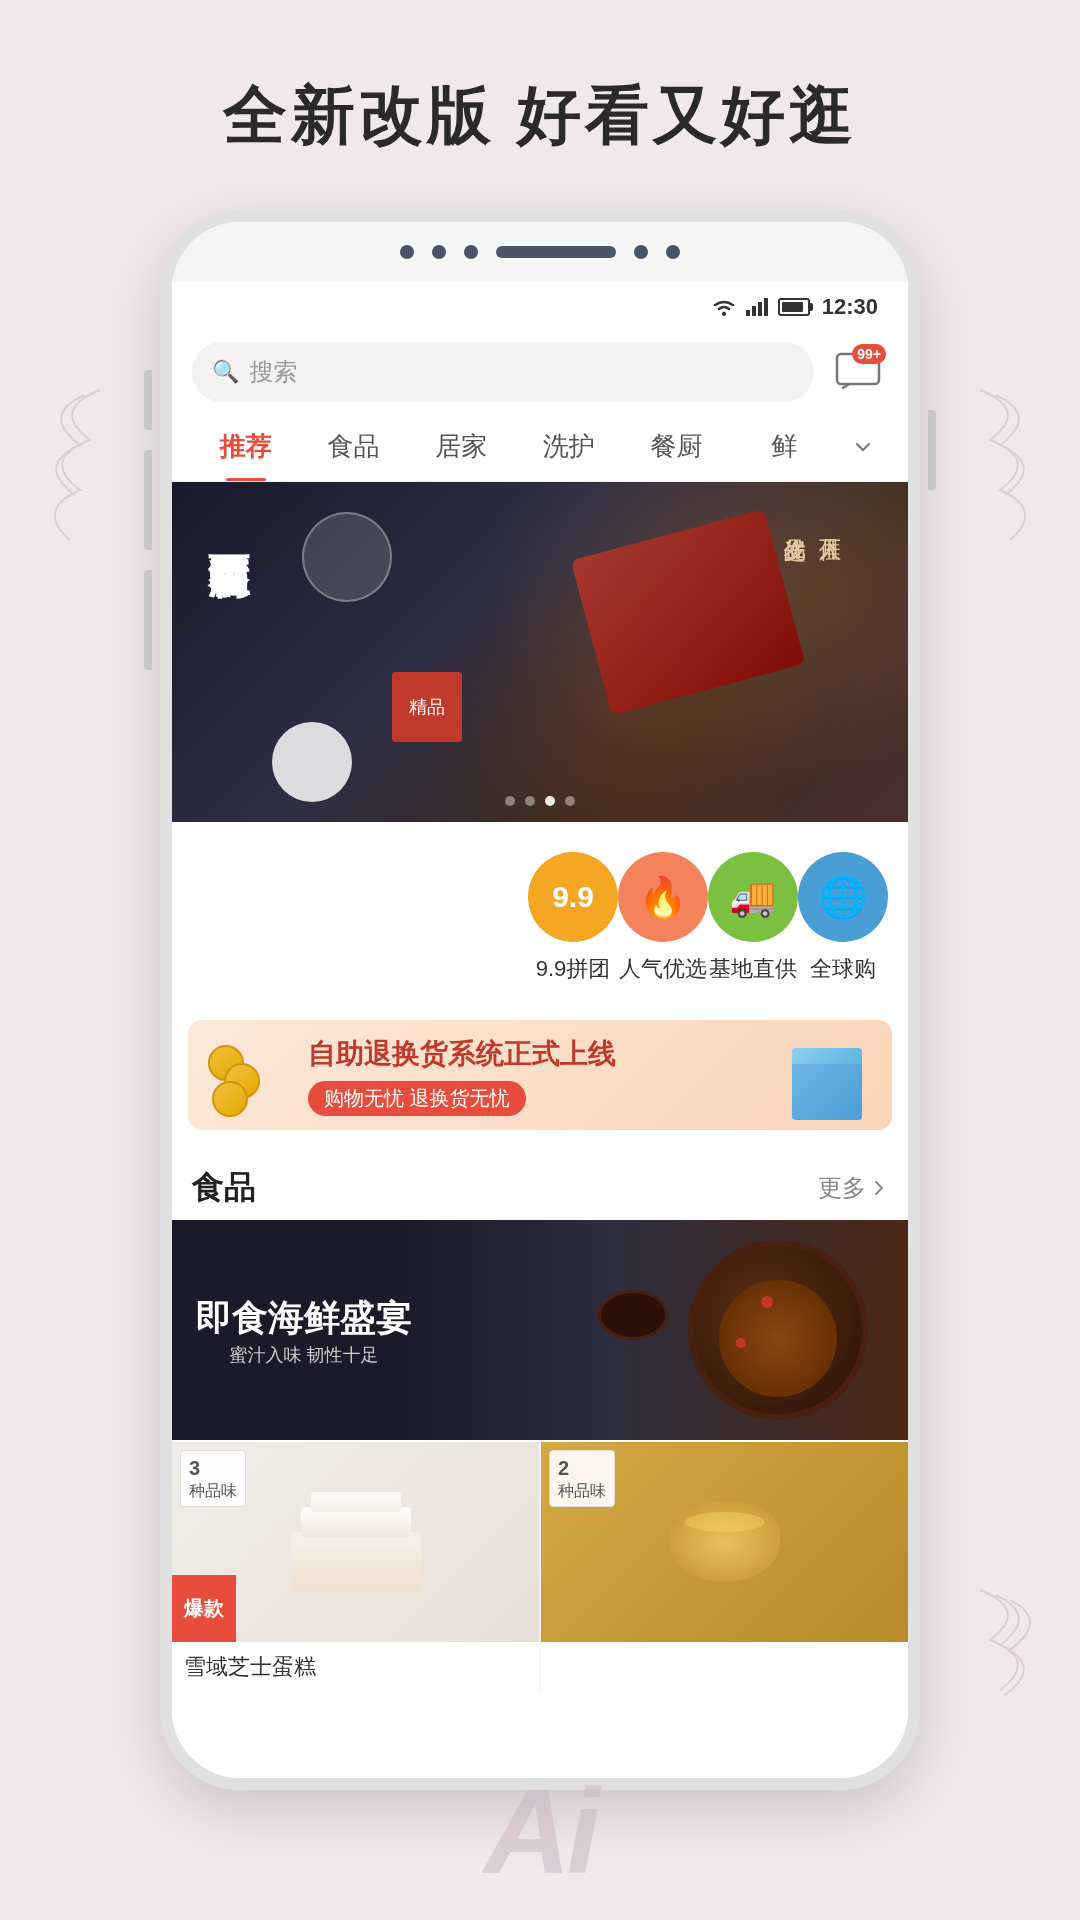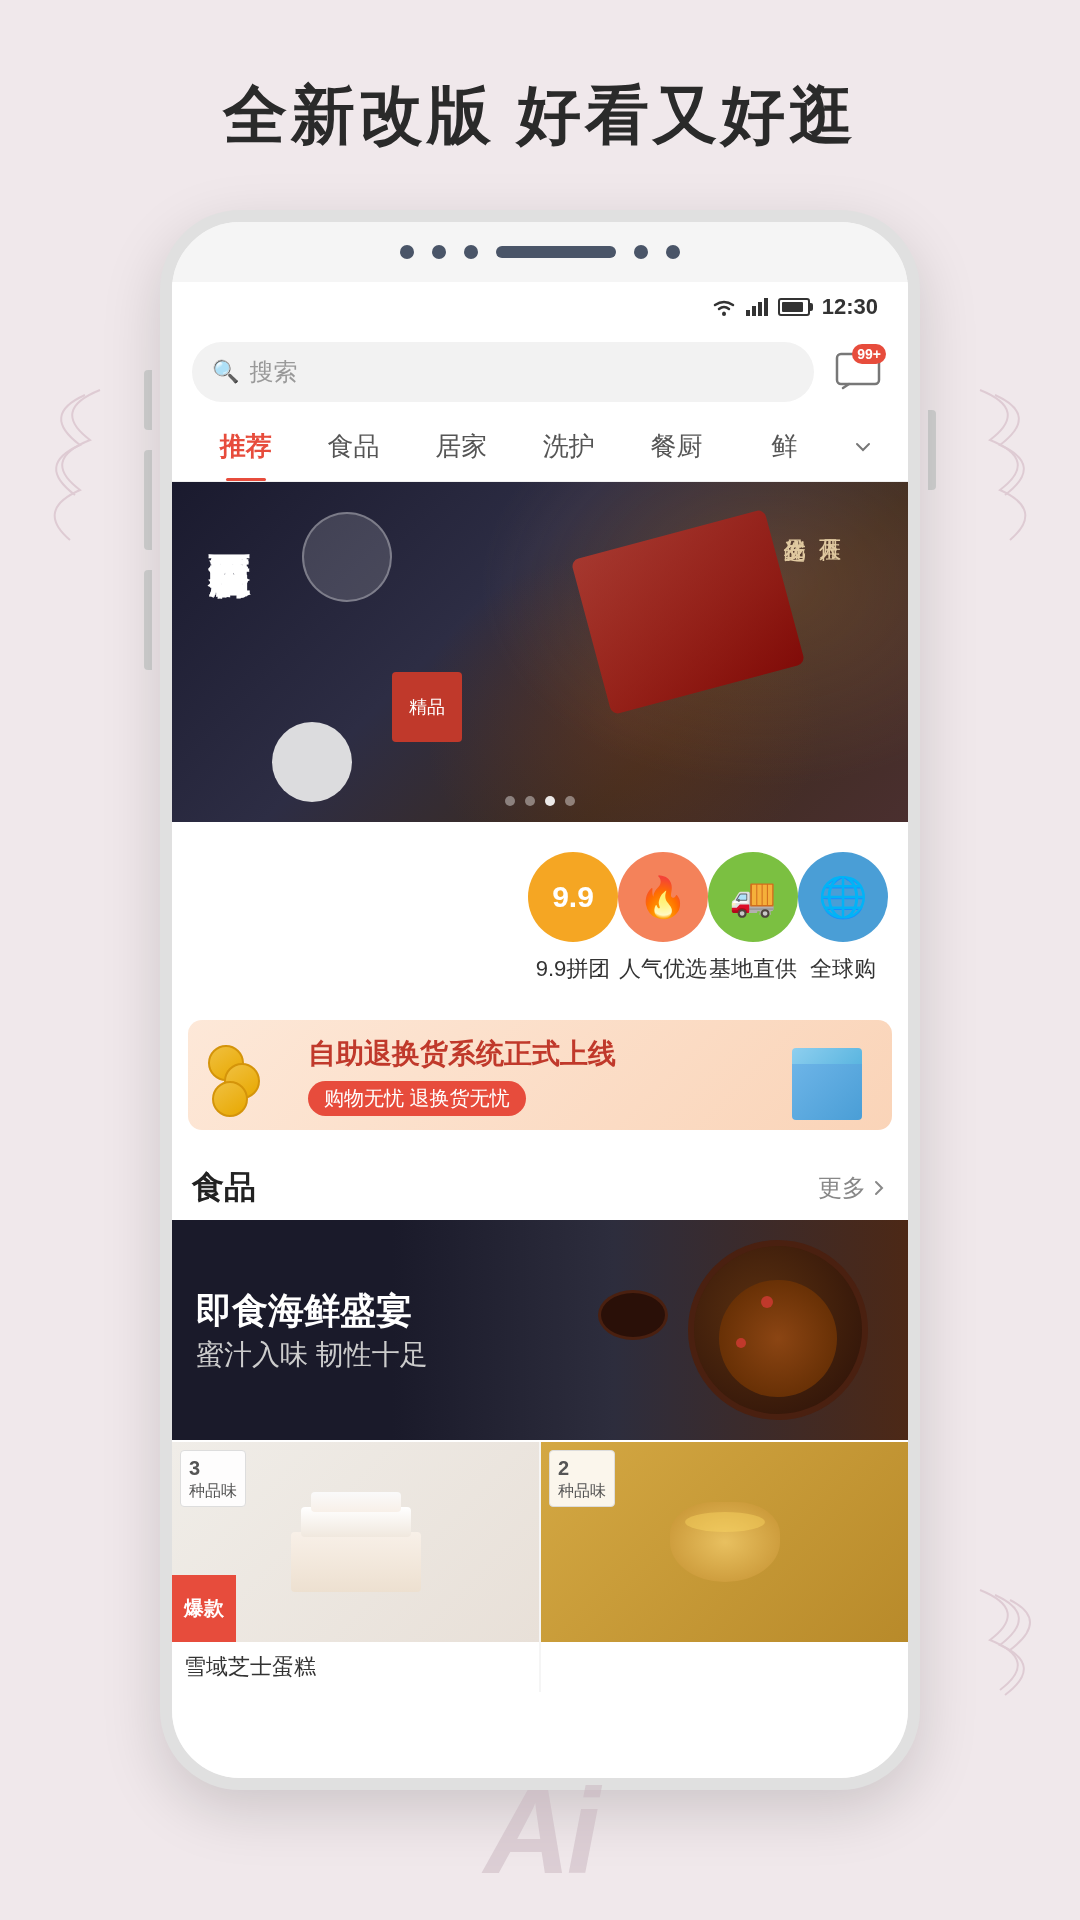--- a/index.html
+++ b/index.html
@@ -472,22 +472,23 @@
       position: absolute;
       left: 24px;
       color: #fff;
     }
     .food-banner-title {
       font-size: 36px;
       font-weight: 700;
       color: #fff;
     }
     .food-banner-subtitle {
-      font-size: 28px;
+      font-size: 18px;
       color: #ccc;
+      text-align: center;
     }
 
     
     .product-grid {
       display: flex;
       background: #f5f5f5;
       gap: 2px;
     }
     .product-card {
       flex: 1;

